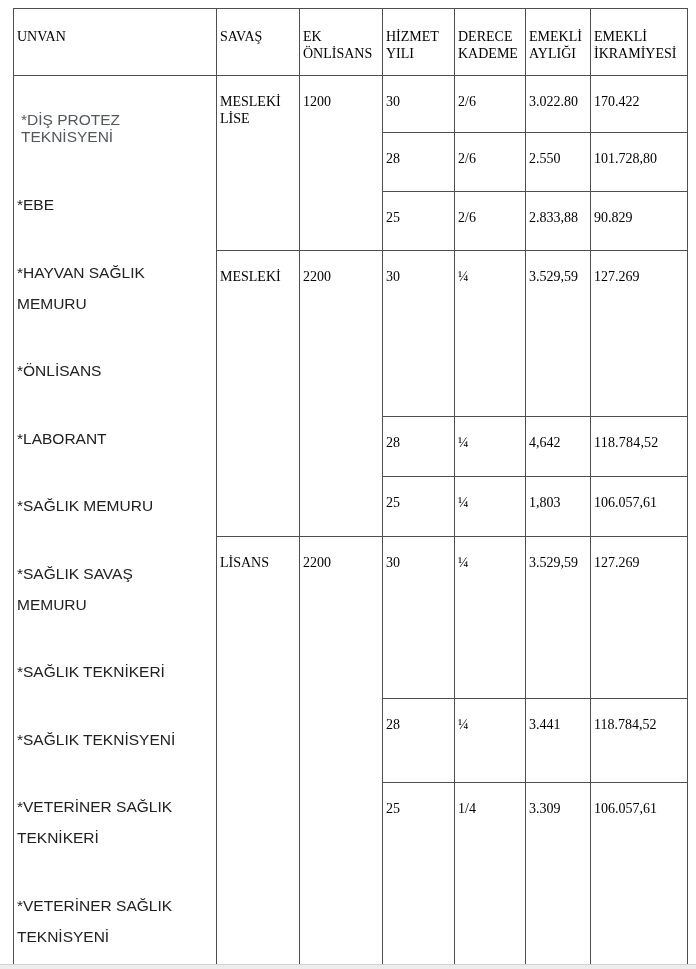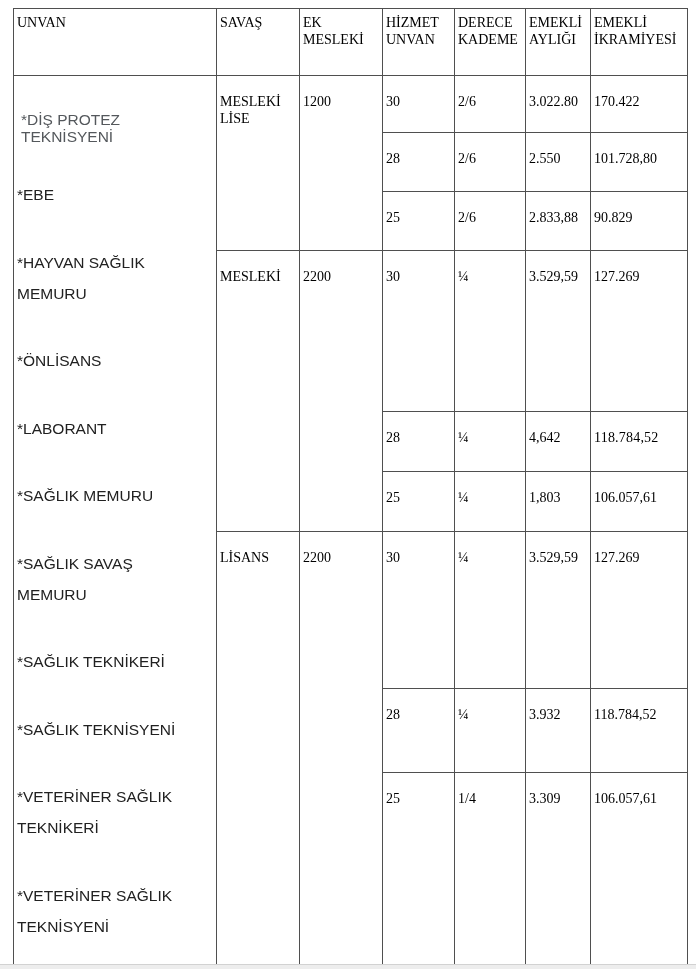--- a/index.html
+++ b/index.html
@@ -21,34 +21,34 @@
     padding:18px 2px 2px 3px;
     font-family:"Liberation Serif",serif;
     font-size:14px;
     line-height:16.5px;
     font-weight:normal;
     color:var(--ink);
     text-align:left;
     white-space:pre-line;
     overflow:hidden;
   }
-  table.doc th{padding-top:6px;}
+  table.doc th{padding-top:20px;}
   td.unvan{padding-top:19px;padding-left:3px;}
   .uitem{
     font-family:"Liberation Sans","DejaVu Sans",sans-serif;
     font-size:15.5px;
     line-height:31px;
     color:var(--sans-ink);
     margin:0 0 20px 0;
     white-space:pre-line;
   }
   .uitem.muted{
     color:var(--muted);
     line-height:17px;
-    margin-bottom:18px;
+    margin-bottom:28px;
     padding-left:4px;
   }
   td.big-val{
     font-family:"Liberation Sans","DejaVu Sans",sans-serif;
     font-size:20.5px;
     line-height:24px;
     padding-top:16px;
     letter-spacing:0.2px;
     color:#111111;
   }
@@ -71,23 +71,23 @@
         <col style="width:71px">
         <col style="width:65px">
         <col style="width:97px">
     </colgroup>
 
     <tbody>
         <tr style="height:67px">
       <th>UNVAN</th>
       <th>SAVAŞ</th>
       <th>EK
-MESLEKİ</th>
+ÖNLİSANS</th>
       <th>HİZMET
-UNVAN</th>
+YILI</th>
       <th>DERECE
 KADEME</th>
       <th>EMEKLİ
 AYLIĞI</th>
       <th>EMEKLİ
 İKRAMİYESİ</th>
     </tr>
 
     <tr style="height:57px">
       <td class="unvan" rowspan="9">
@@ -154,21 +154,21 @@
       <td rowspan="3">LİSANS</td>
       <td rowspan="3">2200</td>
       <td>30</td>
       <td>¼</td>
       <td>3.529,59</td>
       <td>127.269</td>
     </tr>
     <tr style="height:84px">
       <td>28</td>
       <td>¼</td>
-      <td>3.932</td>
+      <td>3.441</td>
       <td>118.784,52</td>
     </tr>
     <tr style="height:208px">
       <td>25</td>
       <td>1/4</td>
       <td>3.309</td>
       <td>106.057,61</td>
     </tr>
 
   </tbody>

